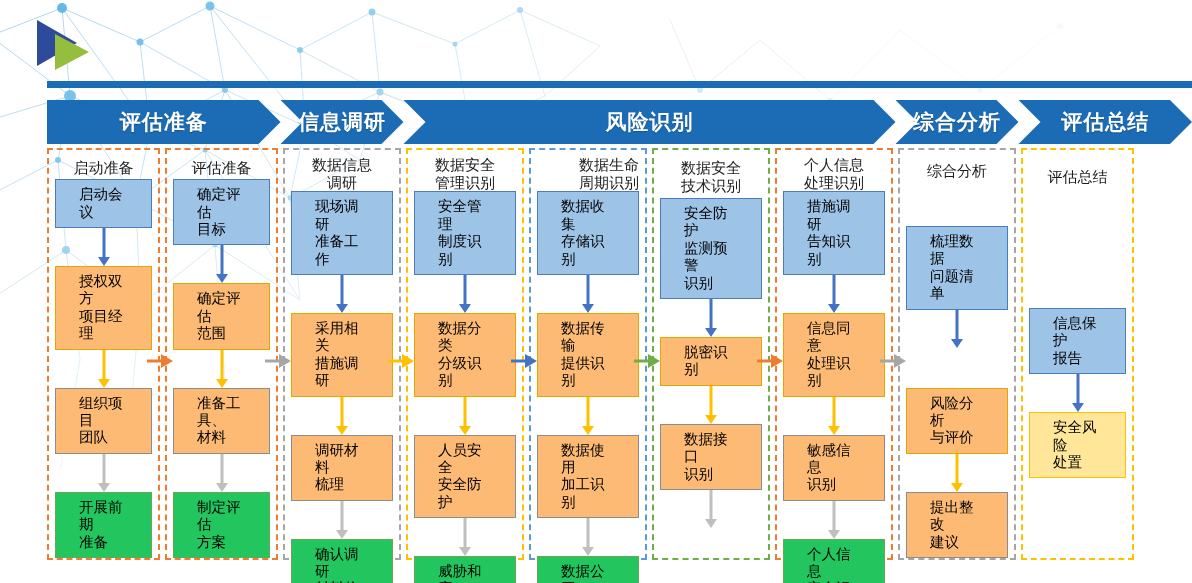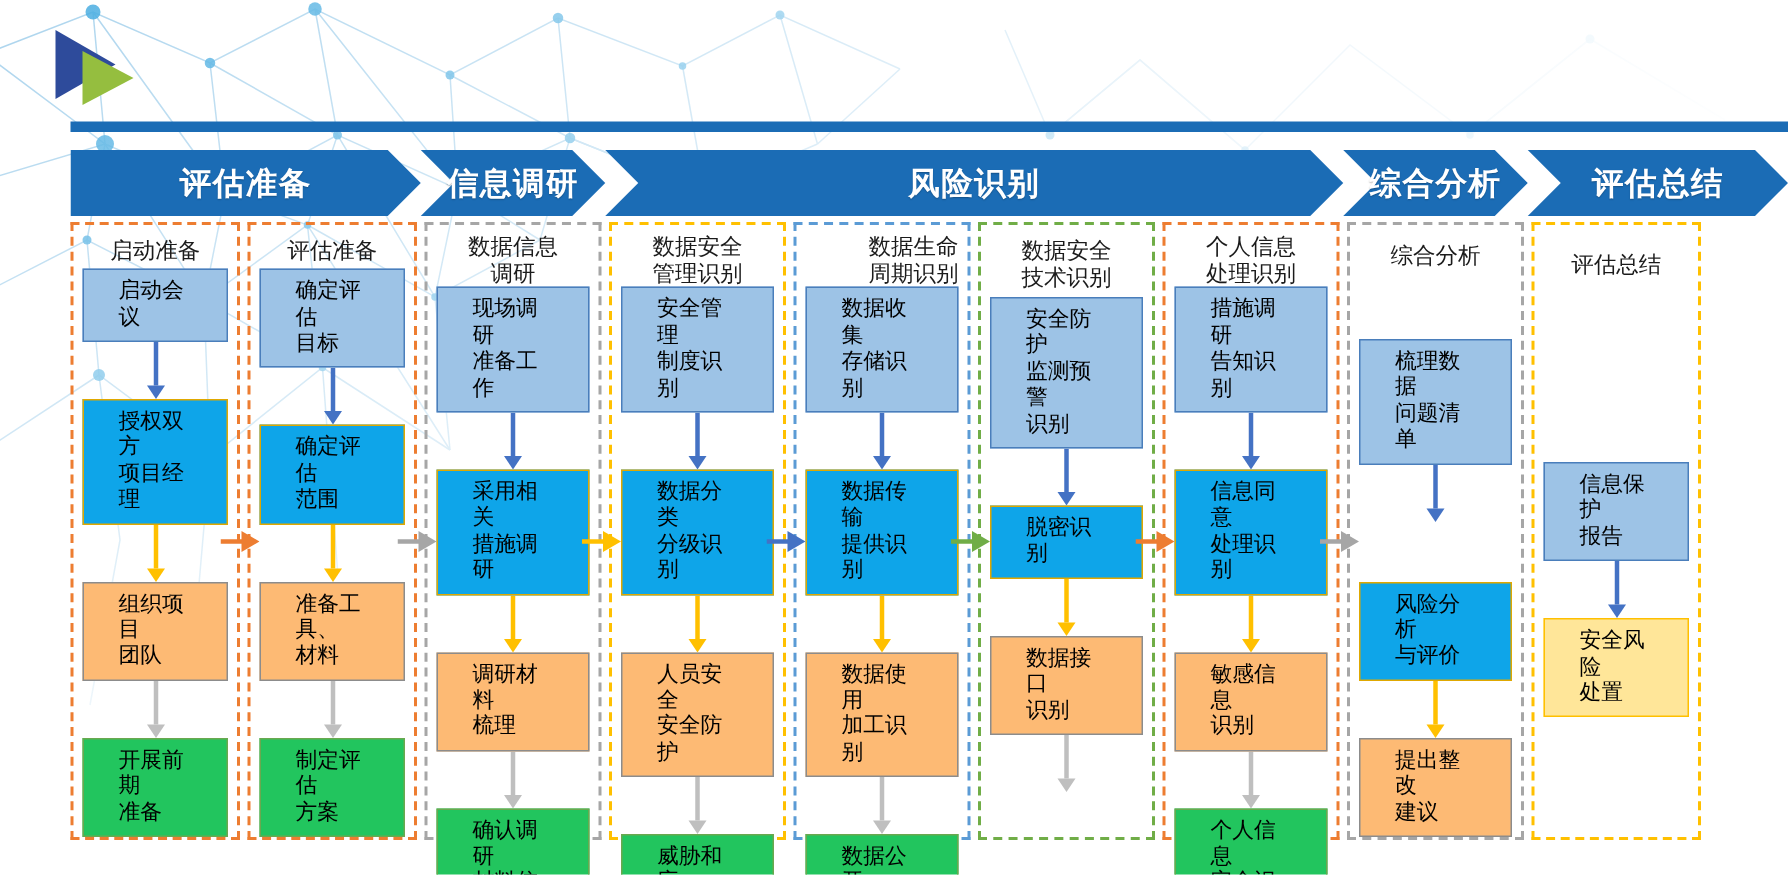--- a/index.html
+++ b/index.html
@@ -67,21 +67,21 @@
     border:1.4px solid #6b6b6b;
     font-size:14.5px;
     line-height:1.2;
     color:#000;
     padding:6px 23px;
     white-space:pre-line;
     display:flex;align-items:center;
     position:relative;
   }
   .n-blue  {background:#9dc3e6;border-color:#4a7ebb;}
-  .n-amber {background:#0ea5e9;border-color:#e0a800;}
+  .n-amber {background:#fdba74;border-color:#e0a800;}
   .n-gray  {background:#fdba74;border-color:#8c8c8c;}
   .n-green {background:#22c55e;border-color:#6aa84f;}
   .n-amber-lt{background:#ffe699;border-color:#ffc000;}
 
   
   .vconn{
     width:100%;
     display:flex;justify-content:center;
     flex:0 0 auto;
   }

